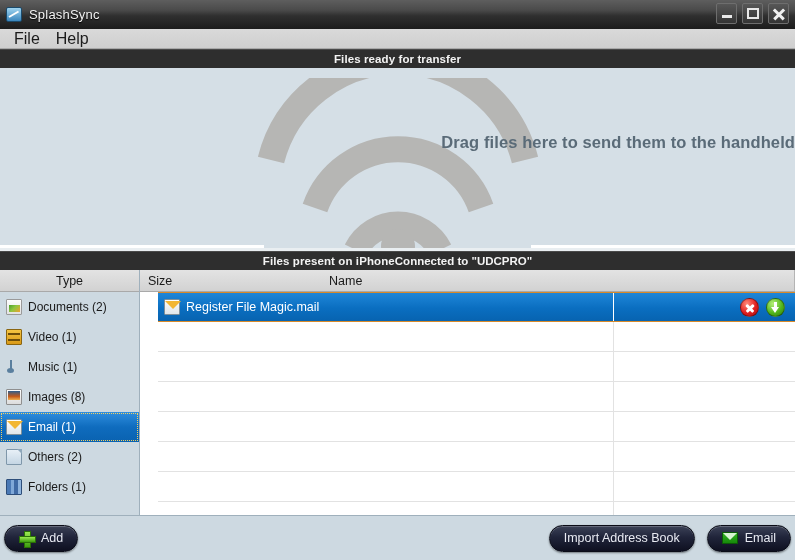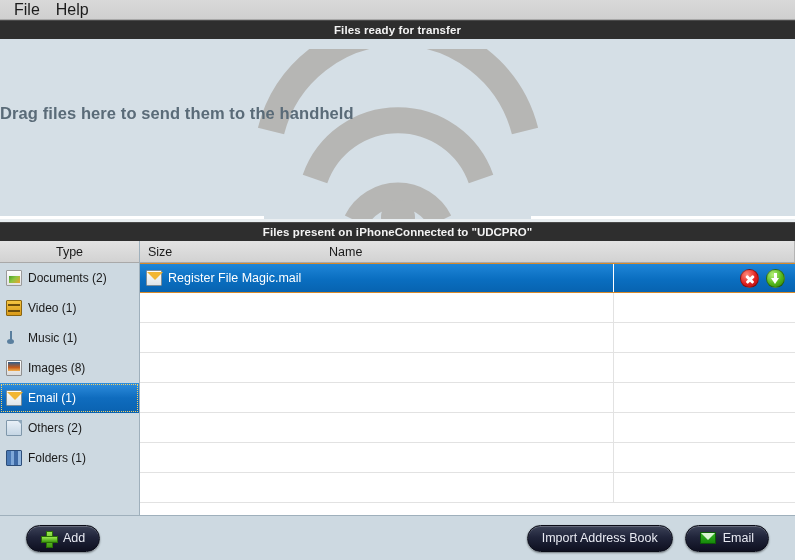--- a/index.html
+++ b/index.html
@@ -117,21 +117,21 @@
   .wifi {
     position: absolute;
     left: 50%; top: 10px;
     transform: translateX(-50%);
     width: 290px; height: 175px;
   }
   .dz-text {
     position: absolute;
     width: 100%;
     top: 65px;
-    text-align: left;
+    text-align: right;
     font-size: 16.5px;
     font-weight: bold;
     color: #5a6b78;
     letter-spacing: .1px;
   }
   .dz-inset-l, .dz-inset-r {
     position: absolute; bottom: 0; height: 3px; background: #ffffff;
   }
   .dz-inset-l { left: 0; width: 264px; }
   .dz-inset-r { right: 0; width: 264px; }
@@ -266,20 +266,21 @@
     padding-left: 8px;
   }
   .fl-head .c-name { flex: 1 1 auto; border-right: 1px solid #b4b4b4; }
   .fl-head .c-size { flex: 0 0 181px; }
   .fl-body { flex: 1 1 auto; position: relative; overflow: hidden; }
   .fl-row {
     display: flex;
     height: 30px;
     border-bottom: 1px solid #e2e2e2;
     align-items: center;
+    margin-left: 18px;
   }
   .fl-row .c-name { flex: 1 1 auto; border-right: 1px solid #e2e2e2; height: 100%; display:flex; align-items:center; padding-left:6px; }
   .fl-row .c-size { flex: 0 0 181px; height: 100%; display:flex; align-items:center; padding-right:10px; justify-content:flex-end; }
   .fl-row.selected {
     background: linear-gradient(to bottom, #1f86d8 0%, #0a6ec0 55%, #0763b0 100%);
     border-top: 1px solid #d88a2a;
     border-bottom: 1px solid #d88a2a;
     color: #ffffff;
   }
   .fl-row.selected .c-name { border-right-color: #ffffff; }
@@ -313,21 +314,21 @@
     border-right:4.5px solid transparent;
     border-top:6px solid #fff;
   }
 
   
   .bottombar {
     flex: 0 0 45px;
     background: #cdd9e1;
     border-top: 1px solid #9fb0bc;
     display: flex; align-items: center;
-    padding: 0 26px;
+    padding: 0 4px;
     position: relative;
   }
   .pill {
     height: 27px;
     border-radius: 14px;
     background: linear-gradient(to bottom, #3c4257 0%, #20243a 45%, #0e1020 100%);
     border: 1px solid #0b0d18;
     box-shadow: inset 0 1px 0 rgba(255,255,255,.22), 0 1px 2px rgba(0,0,0,.45);
     display: flex; align-items: center;
     padding: 0 14px;
@@ -360,20 +361,36 @@
     border-top:7px solid #d9f5d2;
   }
   .spacer { flex: 1 1 auto; }
   .bb-right { display: flex; gap: 12px; align-items: center; }
 </style>
 </head>
 <body>
 
 <div class="app">
 
+  <div class="titlebar">
+    <div class="app-icon"></div>
+    <div class="title-text">SplashSync</div>
+    <div class="win-btns">
+      <div class="win-btn wb-min">
+          <span></span>
+        </div>
+      <div class="win-btn wb-max">
+          <span></span>
+        </div>
+      <div class="win-btn wb-close">
+        <span class="a"></span>
+        <span class="b"></span>
+      </div>
+    </div>
+  </div>
 
   <div class="menubar">
     <div class="menu-item">File</div>
     <div class="menu-item">Help</div>
   </div>
 
   <div class="sec-header">
     <div class="lbl">Files ready for transfer</div>
   </div>
 

